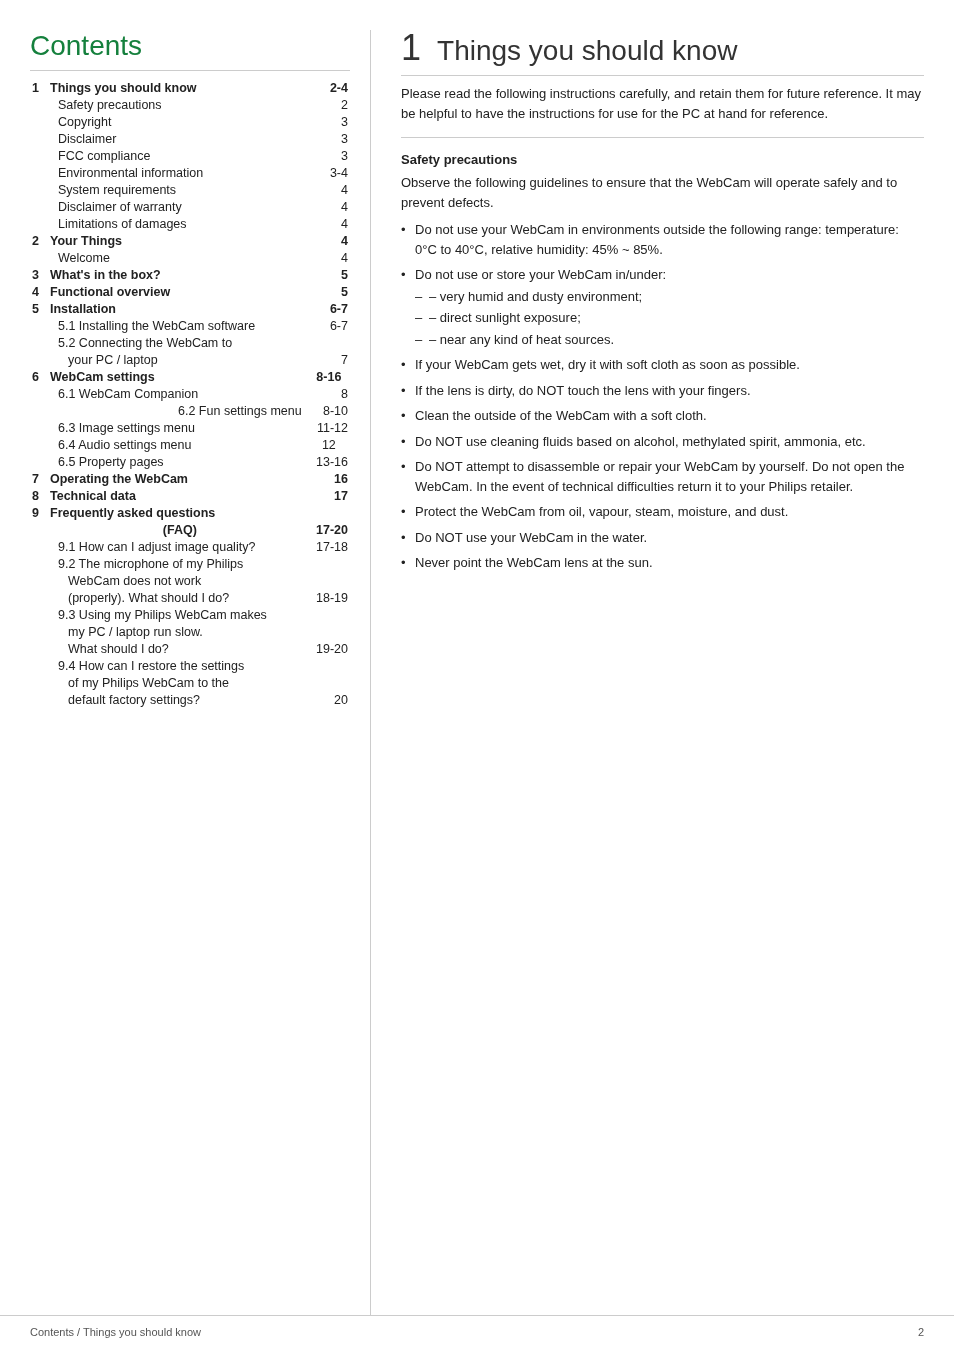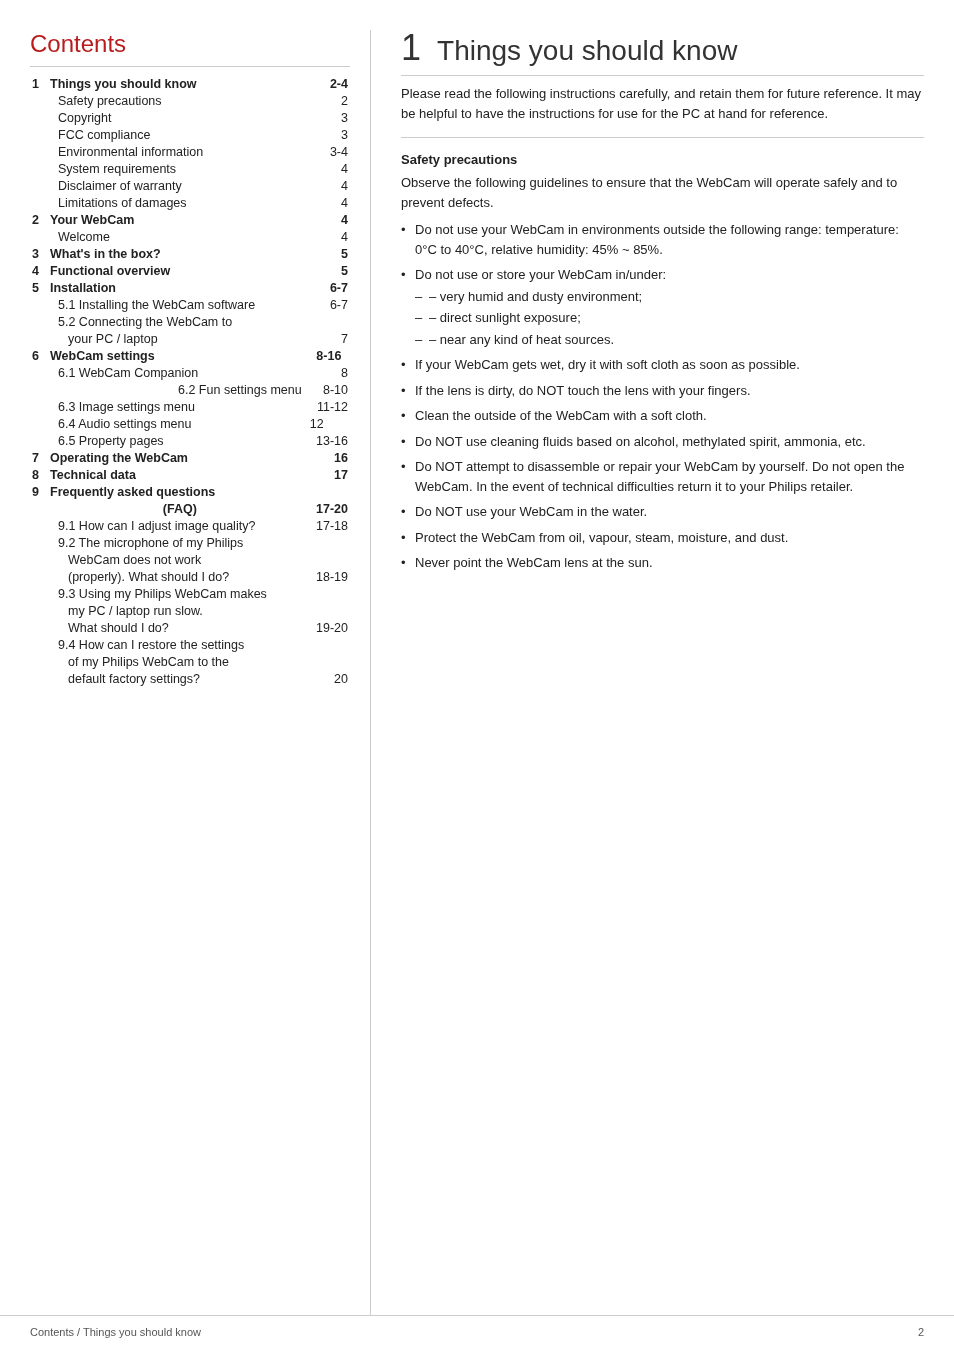--- a/index.html
+++ b/index.html
@@ -26,23 +26,23 @@
     }
 
     
     .left-col {
       width: 340px;
       flex-shrink: 0;
       padding-right: 20px;
     }
 
     .col-title {
-      font-size: 24px;
+      font-size: 28px;
       font-weight: 300;
-      color: #b91c1c;
+      color: #15803d;
       margin-bottom: 8px;
       padding-bottom: 8px;
       border-bottom: 1px solid #ccc;
     }
 
     .toc-table {
       width: 100%;
       border-collapse: collapse;
       margin-top: 4px;
     }
@@ -179,20 +179,25 @@
               <td style="font-weight: normal; padding-left: 10px;">Safety precautions</td>
               <td style="text-align: right; font-weight: normal; white-space: nowrap; padding-left: 6px;">2</td>
             </tr>
             <tr>
               <td style="font-weight: normal; width: 18px; vertical-align: top;"></td>
               <td style="font-weight: normal; padding-left: 10px;">Copyright</td>
               <td style="text-align: right; font-weight: normal; white-space: nowrap; padding-left: 6px;">3</td>
             </tr>
             <tr>
               <td style="font-weight: normal; width: 18px; vertical-align: top;"></td>
+              <td style="font-weight: normal; padding-left: 10px;">Disclaimer</td>
+              <td style="text-align: right; font-weight: normal; white-space: nowrap; padding-left: 6px;">3</td>
+            </tr>
+            <tr>
+              <td style="font-weight: normal; width: 18px; vertical-align: top;"></td>
               <td style="font-weight: normal; padding-left: 10px;">FCC compliance</td>
               <td style="text-align: right; font-weight: normal; white-space: nowrap; padding-left: 6px;">3</td>
             </tr>
             <tr>
               <td style="font-weight: normal; width: 18px; vertical-align: top;"></td>
               <td style="font-weight: normal; padding-left: 10px;">Environmental information</td>
               <td style="text-align: right; font-weight: normal; white-space: nowrap; padding-left: 6px;">3-4</td>
             </tr>
             <tr>
               <td style="font-weight: normal; width: 18px; vertical-align: top;"></td>
@@ -204,21 +209,21 @@
               <td style="font-weight: normal; padding-left: 10px;">Disclaimer of warranty</td>
               <td style="text-align: right; font-weight: normal; white-space: nowrap; padding-left: 6px;">4</td>
             </tr>
             <tr>
               <td style="font-weight: normal; width: 18px; vertical-align: top;"></td>
               <td style="font-weight: normal; padding-left: 10px;">Limitations of damages</td>
               <td style="text-align: right; font-weight: normal; white-space: nowrap; padding-left: 6px;">4</td>
             </tr>
             <tr>
               <td style="font-weight: bold; width: 18px; vertical-align: top;">2</td>
-              <td style="font-weight: bold;">Your WebCam</td>
+              <td style="font-weight: bold;">Your Things</td>
               <td style="text-align: right; font-weight: bold; white-space: nowrap; padding-left: 6px;">4</td>
             </tr>
             <tr>
               <td style="font-weight: normal; width: 18px; vertical-align: top;"></td>
               <td style="font-weight: normal; padding-left: 10px;">Welcome</td>
               <td style="text-align: right; font-weight: normal; white-space: nowrap; padding-left: 6px;">4</td>
             </tr>
             <tr>
               <td style="font-weight: bold; width: 18px; vertical-align: top;">3</td>
               <td style="font-weight: bold;">What's in the box?</td>
@@ -265,21 +270,21 @@
               <td style="text-align: right; font-weight: normal; white-space: nowrap; padding-left: 6px;">8-10</td>
             </tr>
             <tr>
               <td style="font-weight: normal; width: 18px; vertical-align: top;"></td>
               <td style="font-weight: normal; padding-left: 10px;">6.3   Image settings menu</td>
               <td style="text-align: right; font-weight: normal; white-space: nowrap; padding-left: 6px;">11-12</td>
             </tr>
             <tr>
               <td style="font-weight: normal; width: 18px; vertical-align: top;"></td>
               <td style="font-weight: normal; padding-left: 10px;">6.4   Audio settings menu</td>
-              <td style="text-align: left; font-weight: normal; white-space: nowrap; padding-left: 6px;">12</td>
+              <td style="text-align: center; font-weight: normal; white-space: nowrap; padding-left: 6px;">12</td>
             </tr>
             <tr>
               <td style="font-weight: normal; width: 18px; vertical-align: top;"></td>
               <td style="font-weight: normal; padding-left: 10px;">6.5   Property pages</td>
               <td style="text-align: right; font-weight: normal; white-space: nowrap; padding-left: 6px;">13-16</td>
             </tr>
             <tr>
               <td style="font-weight: bold; width: 18px; vertical-align: top;">7</td>
               <td style="font-weight: bold;">Operating the WebCam</td>
               <td style="text-align: right; font-weight: bold; white-space: nowrap; padding-left: 6px;">16</td>
@@ -369,22 +374,22 @@
           <li>Do not use or store your WebCam in/under:<ul class="sub-list">
               <li>– very humid and dusty environment;</li>
               <li>– direct sunlight exposure;</li>
               <li>– near any kind of heat sources.</li>
             </ul></li>
           <li>If your WebCam gets wet, dry it with soft cloth as soon as possible.</li>
           <li>If the lens is dirty, do NOT touch the lens with your fingers.</li>
           <li>Clean the outside of the WebCam with a soft cloth.</li>
           <li>Do NOT use cleaning fluids based on alcohol, methylated spirit, ammonia, etc.</li>
           <li>Do NOT attempt to disassemble or repair your WebCam by yourself. Do not open the WebCam. In the event of technical difficulties return it to your Philips retailer.</li>
+          <li>Protect the WebCam from oil, vapour, steam, moisture, and dust.</li>
           <li>Do NOT use your WebCam in the water.</li>
-          <li>Protect the WebCam from oil, vapour, steam, moisture, and dust.</li>
           <li>Never point the WebCam lens at the sun.</li>
         </ul>
     </div>
 
   </div>
 
   <div class="footer">
     <span class="footer-text">Contents / Things you should know</span>
     <span class="footer-page">2</span>
   </div>

